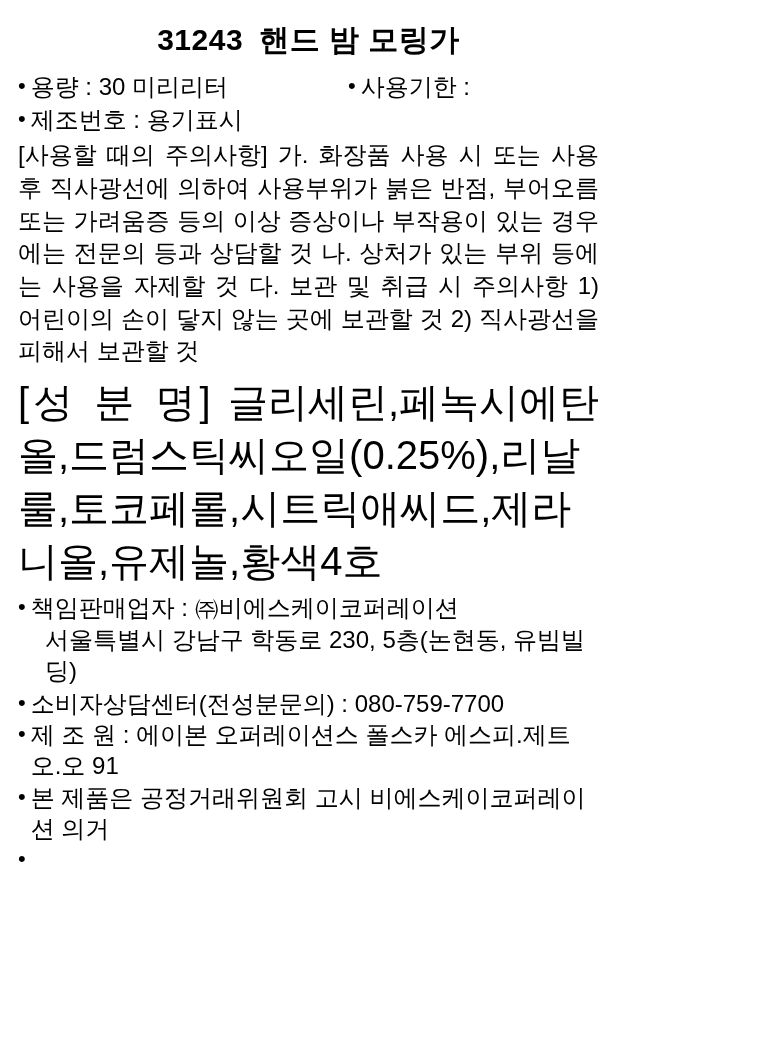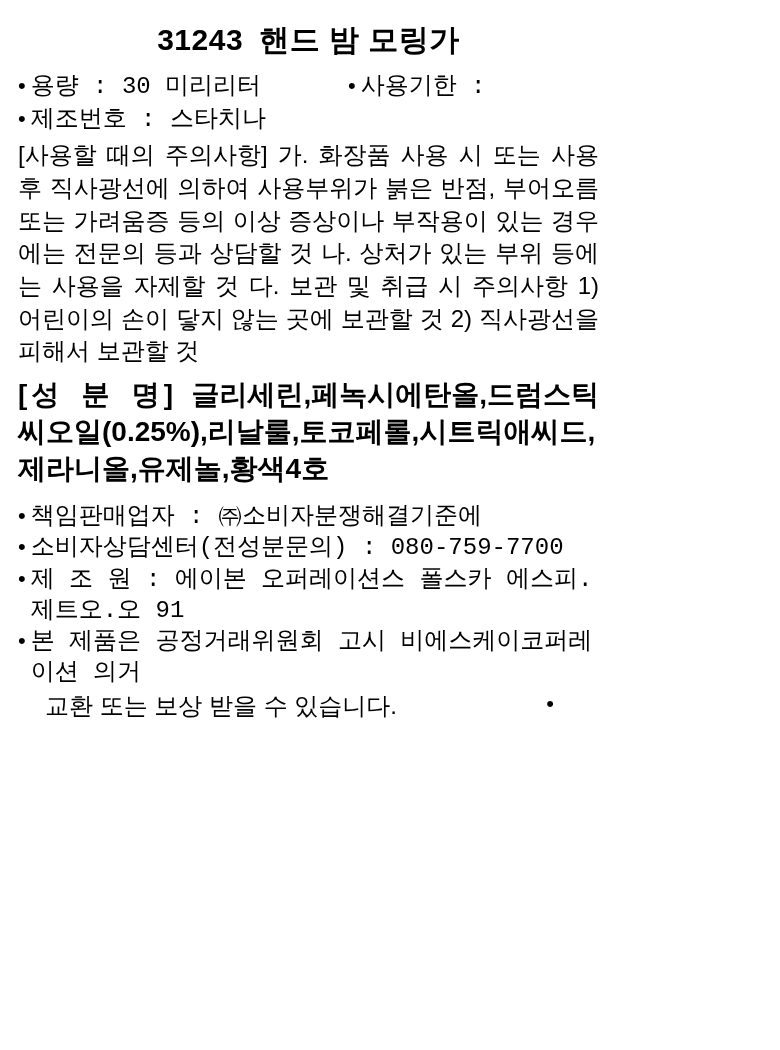--- a/index.html
+++ b/index.html
@@ -51,38 +51,36 @@
     margin-bottom: 2px;
   }
   .dot {
     flex: 0 0 auto;
     font-size: 22px;
     line-height: 1.28;
     margin-right: 5px;
   }
   .bullet-text {
     flex: 1 1 auto;
-    font-family: Liberation Mono, monospace;
   }
   .para {
     font-size: 24px;
     line-height: 1.36;
     text-align: justify;
     text-justify: inter-character;
     margin: 4px 0 2px 0;
     word-break: break-all;
   }
   .ingredients {
-    font-size: 28px;
+    font-size: 40px;
     line-height: 1.33;
     text-align: justify;
     text-justify: inter-character;
-    margin: 8px 0 14px 0;
+    margin: 8px 0 4px 0;
     word-break: break-all;
-    font-weight: bold;
   }
   .ingredients .label {
     letter-spacing: 4px;
   }
   .sub-line {
     font-size: 24px;
     line-height: 1.3;
     padding-left: 27px;
     margin-bottom: 2px;
   }
@@ -124,47 +122,47 @@
     <div class="col-right">
       <div class="bullet-line">
         <span class="dot">•</span>
         <span class="bullet-text">사용기한 :</span>
       </div>
     </div>
   </div>
 
   <div class="bullet-line">
     <span class="dot">•</span>
-    <span class="bullet-text">제조번호 : 스타치나</span>
+    <span class="bullet-text">제조번호 : 용기표시</span>
   </div>
 
   <p class="para">[사용할 때의 주의사항] 가. 화장품 사용 시 또는 사용 후 직사광선에 의하여 사용부위가 붉은 반점, 부어오름 또는 가려움증 등의 이상 증상이나 부작용이 있는 경우에는 전문의 등과 상담할 것 나. 상처가 있는 부위 등에는 사용을 자제할 것 다. 보관 및 취급 시 주의사항 1) 어린이의 손이 닿지 않는 곳에 보관할 것 2) 직사광선을 피해서 보관할 것</p>
 
   <p class="ingredients"><span class="label">[성 분 명]</span> <span>글리세린,페녹시에탄올,드럼스틱씨오일(0.25%),리날룰,토코페롤,시트릭애씨드,제라니올,유제놀,황색4호</span></p>
 
   <div class="bullet-line tight">
     <span class="dot">•</span>
-    <span class="bullet-text">책임판매업자 : ㈜소비자분쟁해결기준에</span>
+    <span class="bullet-text">책임판매업자 : ㈜비에스케이코퍼레이션</span>
   </div>
+  <div class="sub-line">서울특별시 강남구 학동로 230, 5층(논현동, 유빔빌딩)</div>
 
   <div class="bullet-line tight">
     <span class="dot">•</span>
     <span class="bullet-text">소비자상담센터(전성분문의) : 080-759-7700</span>
   </div>
 
   <div class="bullet-line tight">
     <span class="dot">•</span>
     <span class="bullet-text">제 조 원 : 에이본 오퍼레이션스 폴스카 에스피.제트오.오 91</span>
   </div>
 
   <div class="bullet-line tight">
     <span class="dot">•</span>
     <span class="bullet-text">본 제품은 공정거래위원회 고시 비에스케이코퍼레이션 의거</span>
   </div>
 
   <div class="footer-row">
-    <div class="footer-left">교환 또는 보상 받을 수 있습니다.</div>
     <div class="footer-right">
       <span class="dot">•</span>
     </div>
   </div>
 
 </div>
 
 </body></html>

